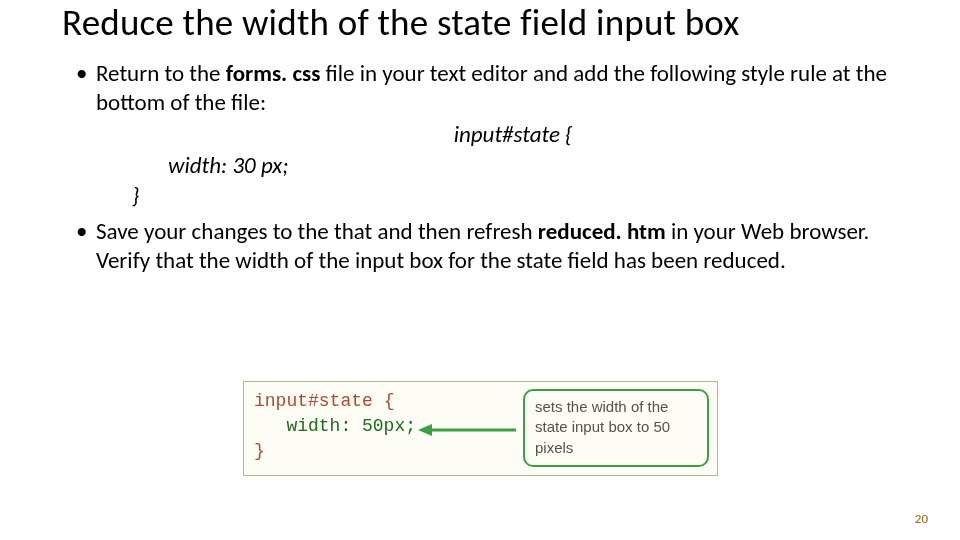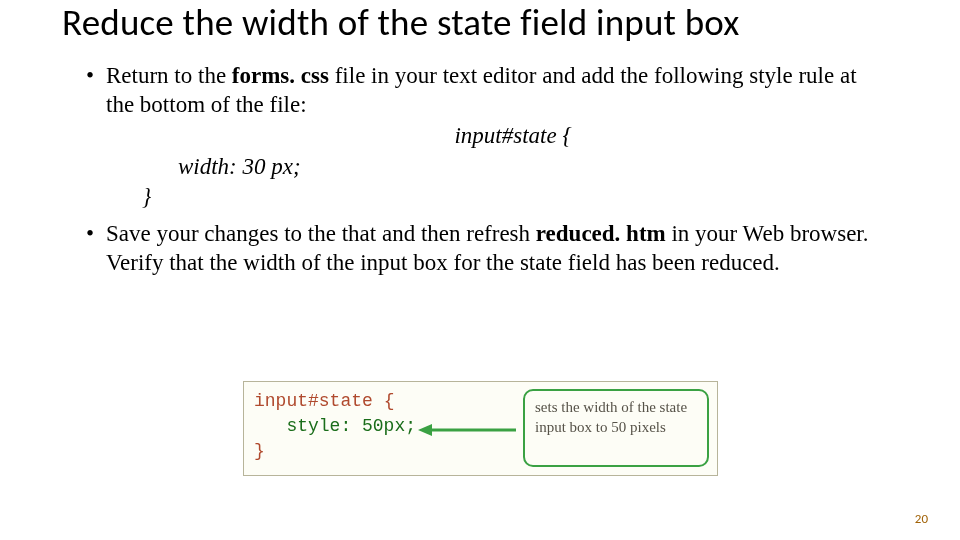--- a/index.html
+++ b/index.html
@@ -21,24 +21,23 @@
     padding: 2px 60px 0 60px;
   }
   h1.title {
     font-size: 37px;
     font-weight: 400;
     margin: 0 0 14px 2px;
     letter-spacing: 0.2px;
     line-height: 1.15;
   }
   ul.body {
-    margin: 16px;
+    margin: 6px;
     padding: 0 0 0 26px;
     list-style: none;
-    font-family: Liberation Serif, serif;
   }
   ul.body > li {
     position: relative;
     font-size: 23px;
     line-height: 1.28;
     margin-bottom: 4px;
     padding-left: 4px;
   }
   ul.body > li::before {
     content: "•";
@@ -84,21 +83,21 @@
   .callout {
     position: absolute;
     right: 8px;
     top: 7px;
     width: 186px;
     height: 78px;
     border: 2px solid #3aa143;
     border-radius: 10px;
     box-sizing: border-box;
     padding: 6px 8px 4px 10px;
-    font-family: Liberation Serif, serif;
+    font-family: Liberation Sans, sans-serif;
     font-size: 15px;
     line-height: 1.35;
     color: #565248;
     background: #fdfdf6;
   }
   .arrow {
     position: absolute;
     left: 174px;
     top: 40px;
     width: 100px;
@@ -131,21 +130,21 @@
         <div class="code-line-3">}</div>
       </div>
     </li>
     <li>
       <span>Save your changes to the that and then refresh </span><span class="bold">reduced. htm</span><span> in your Web browser. Verify that the width of the input box for the state field has been reduced.</span>
     </li>
   </ul>
 
   <div class="figure">
     <div class="fig-code"><span class="kw-sel">input#state</span><span class="kw-brace"> {</span>
-<span>   </span><span class="kw-prop">style: 50px;</span>
+<span>   </span><span class="kw-prop">width: 50px;</span>
 <span class="kw-brace">}</span></div>
 
     <svg class="arrow" viewBox="0 0 100 16">
       <line x1="12" y1="8" x2="98" y2="8" stroke="#3aa143" stroke-width="3"></line>
       <polygon points="0,8 14,2 14,14" fill="#3aa143"></polygon>
     </svg>
 
     <div class="callout">sets the width of the state input box to 50 pixels</div>
   </div>
 

